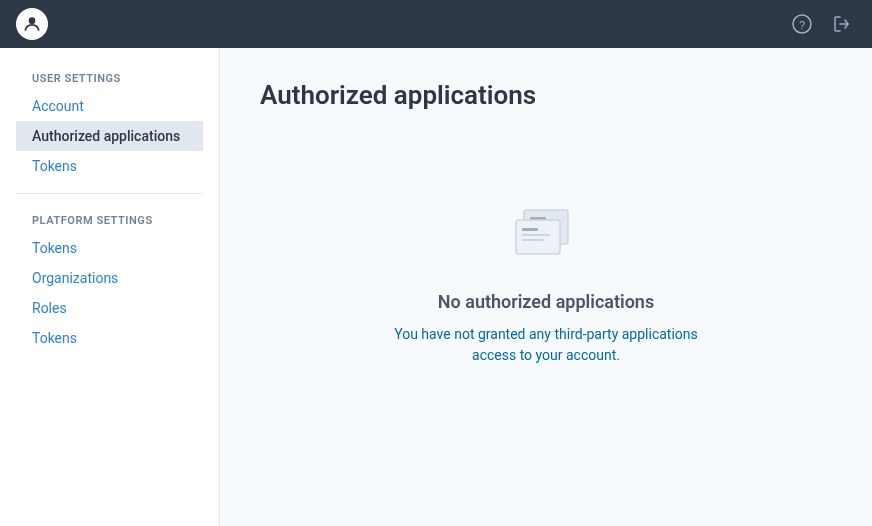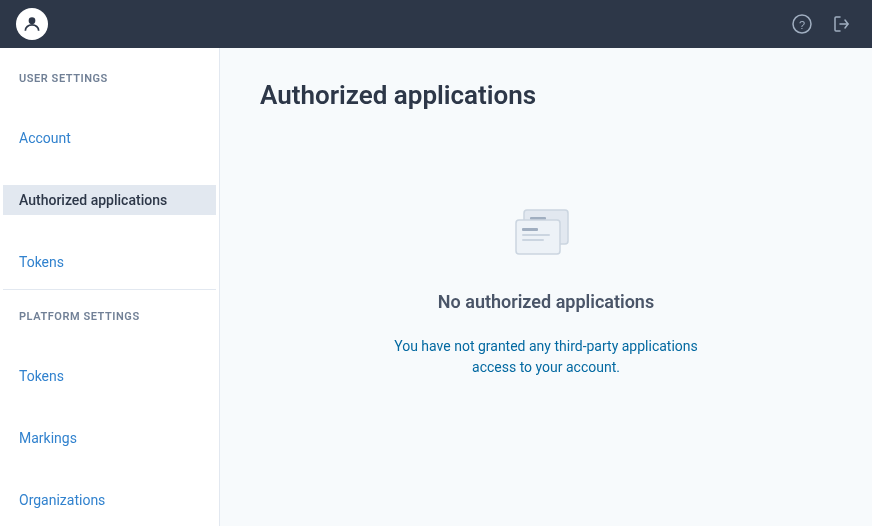--- a/index.html
+++ b/index.html
@@ -46,21 +46,21 @@
     .layout {
       display: flex;
       height: calc(526px - 48px);
     }
 
     
     .sidebar {
       width: 220px;
       background: #fff;
       border-right: 1px solid #e2e8f0;
-      padding: 16px 3px;
+      padding: 16px 16px;
       flex-shrink: 0;
       overflow-y: auto;
     }
     .sidebar-section-label {
       font-size: 11px;
       font-weight: 600;
       color: #718096;
       text-transform: uppercase;
       letter-spacing: 0.05em;
       padding: 8px 16px 6px 16px;
@@ -69,21 +69,20 @@
       display: block;
       padding: 7px 16px;
       font-size: 14px;
       color: #3182ce;
       text-decoration: none;
       cursor: pointer;
       background: none;
       border: none;
       width: 100%;
       text-align: left;
-      margin-top: 32px;
     }
     .sidebar-item.active {
       background: #e2e8f0;
       color: #2d3748;
       font-weight: 500;
     }
     .sidebar-divider {
       height: 1px;
       background: #e2e8f0;
       margin: 12px 0;
@@ -111,21 +110,21 @@
       justify-content: center;
       padding: 60px 20px 20px 20px;
     }
     .empty-icon {
       margin-bottom: 20px;
     }
     .empty-title {
       font-size: 18px;
       font-weight: 600;
       color: #4a5568;
-      margin-bottom: 24px;
+      margin-bottom: 12px;
       text-align: center;
     }
     .empty-desc {
       font-size: 14px;
       color: #0369a1;
       text-align: center;
       max-width: 320px;
       line-height: 1.5;
     }
   </style>
@@ -161,21 +160,20 @@
   <aside class="sidebar">
     <div class="sidebar-section-label">USER SETTINGS</div>
     <a class="sidebar-item">Account</a>
     <a class="sidebar-item active">Authorized applications</a>
     <a class="sidebar-item">Tokens</a>
 
     <div class="sidebar-divider"></div>
 
     <div class="sidebar-section-label">PLATFORM SETTINGS</div>
     <a class="sidebar-item">Tokens</a>
-    <a class="sidebar-item">Markings</a>
     <a class="sidebar-item">Organizations</a>
     <a class="sidebar-item">Roles</a>
     <a class="sidebar-item">Tokens</a>
   </aside>
 
   <main class="main">
     <h1 class="page-title">Authorized applications</h1>
 
     <div class="empty-state">
       <div class="empty-icon">

